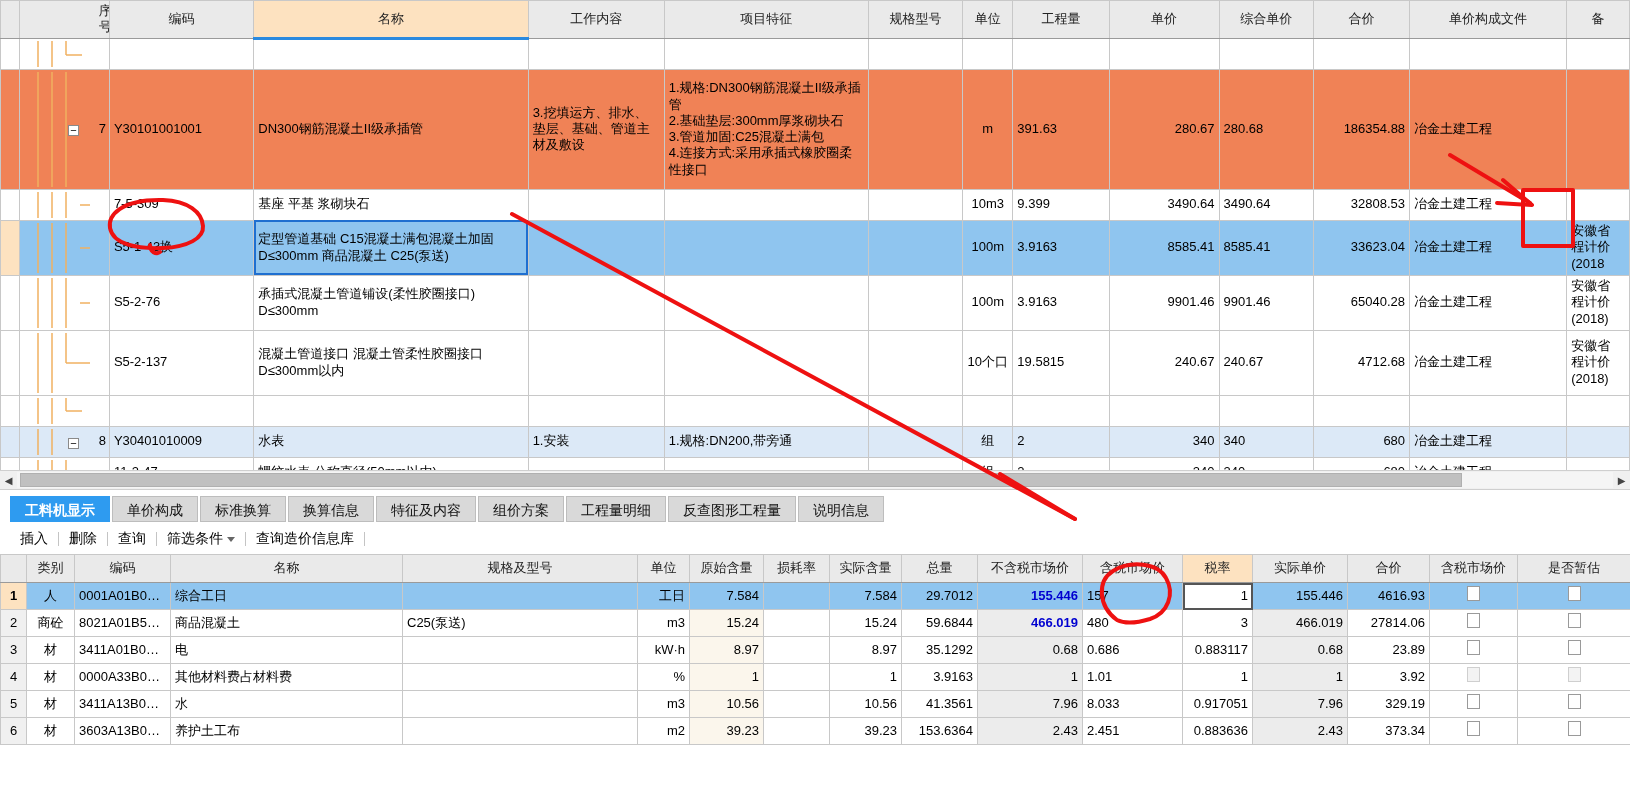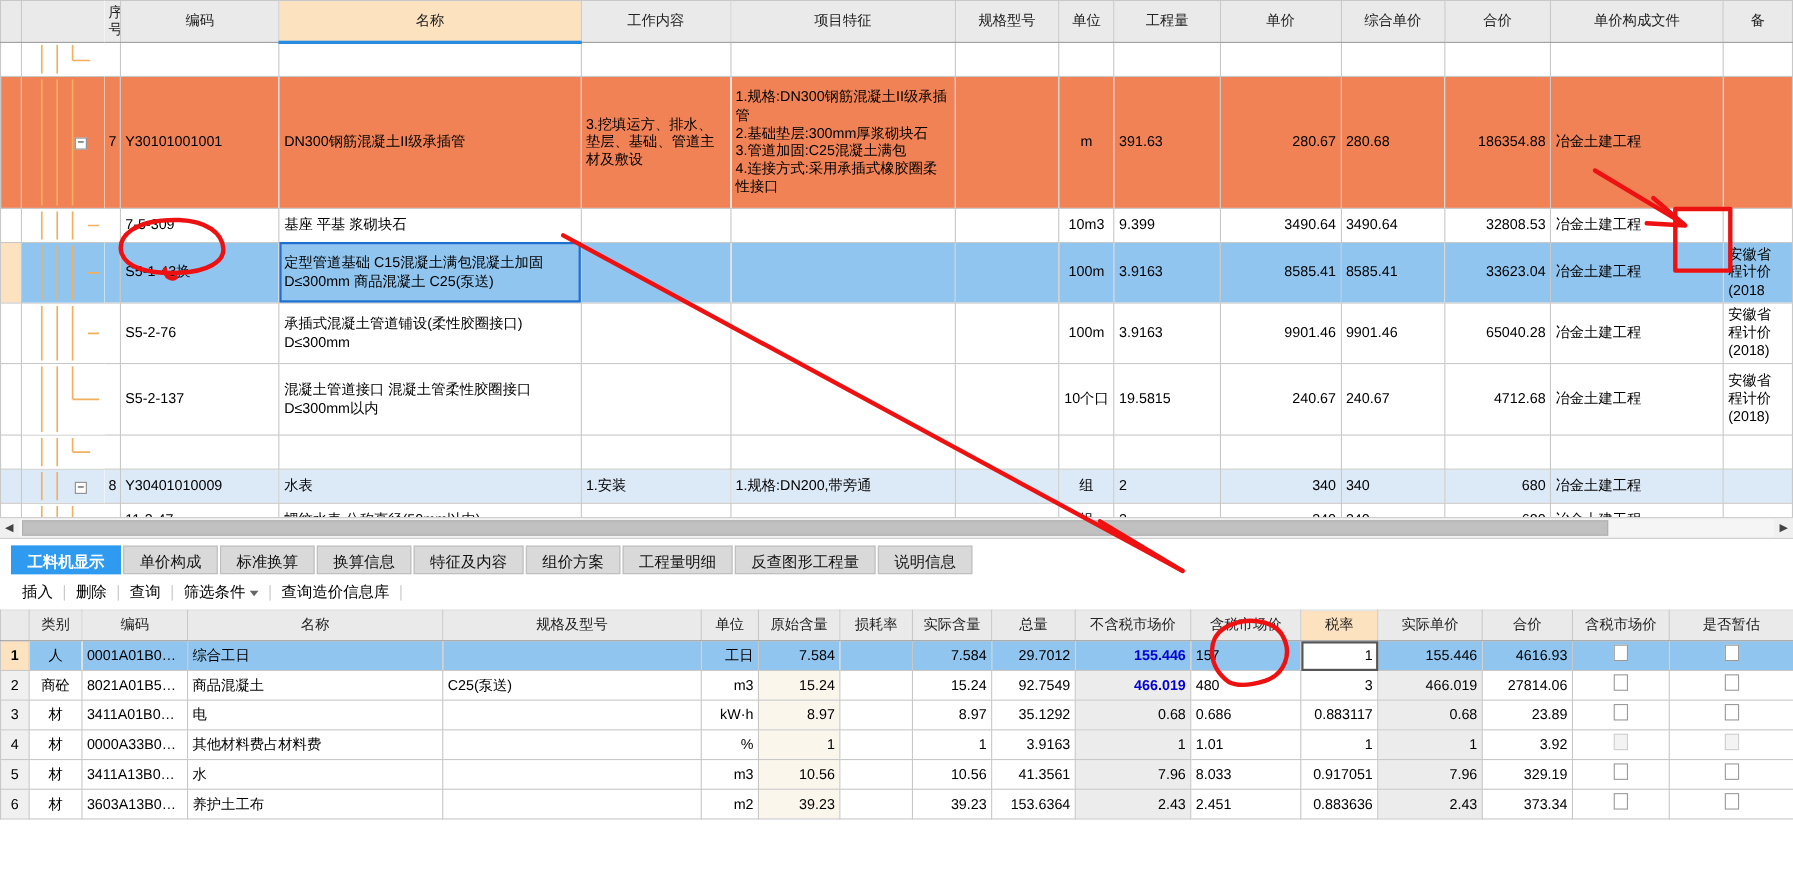--- a/index.html
+++ b/index.html
@@ -485,21 +485,21 @@
           <tr>
             <td class="b-rn">2</td>
             <td class="b-cat">商砼</td>
             <td class="b-code">8021A01B5…</td>
             <td class="b-name">商品混凝土</td>
             <td class="b-spec">C25(泵送)</td>
             <td class="b-unit">m3</td>
             <td class="b-orig tint">15.24</td>
             <td class="b-loss"></td>
             <td class="b-act">15.24</td>
-            <td class="b-sum">92.7549</td>
+            <td class="b-sum">59.6844</td>
             <td class="b-np shade"><span class="bold-blue">466.019</span></td>
             <td class="b-tp">480</td>
             <td class="b-rate">3</td>
             <td class="b-up shade">466.019</td>
             <td class="b-amt">27814.06</td>
             <td class="b-lock"><span class="chk"></span></td>
             <td class="b-prov"><span class="chk"></span></td>
           </tr>
           <tr>
             <td class="b-rn">3</td>

